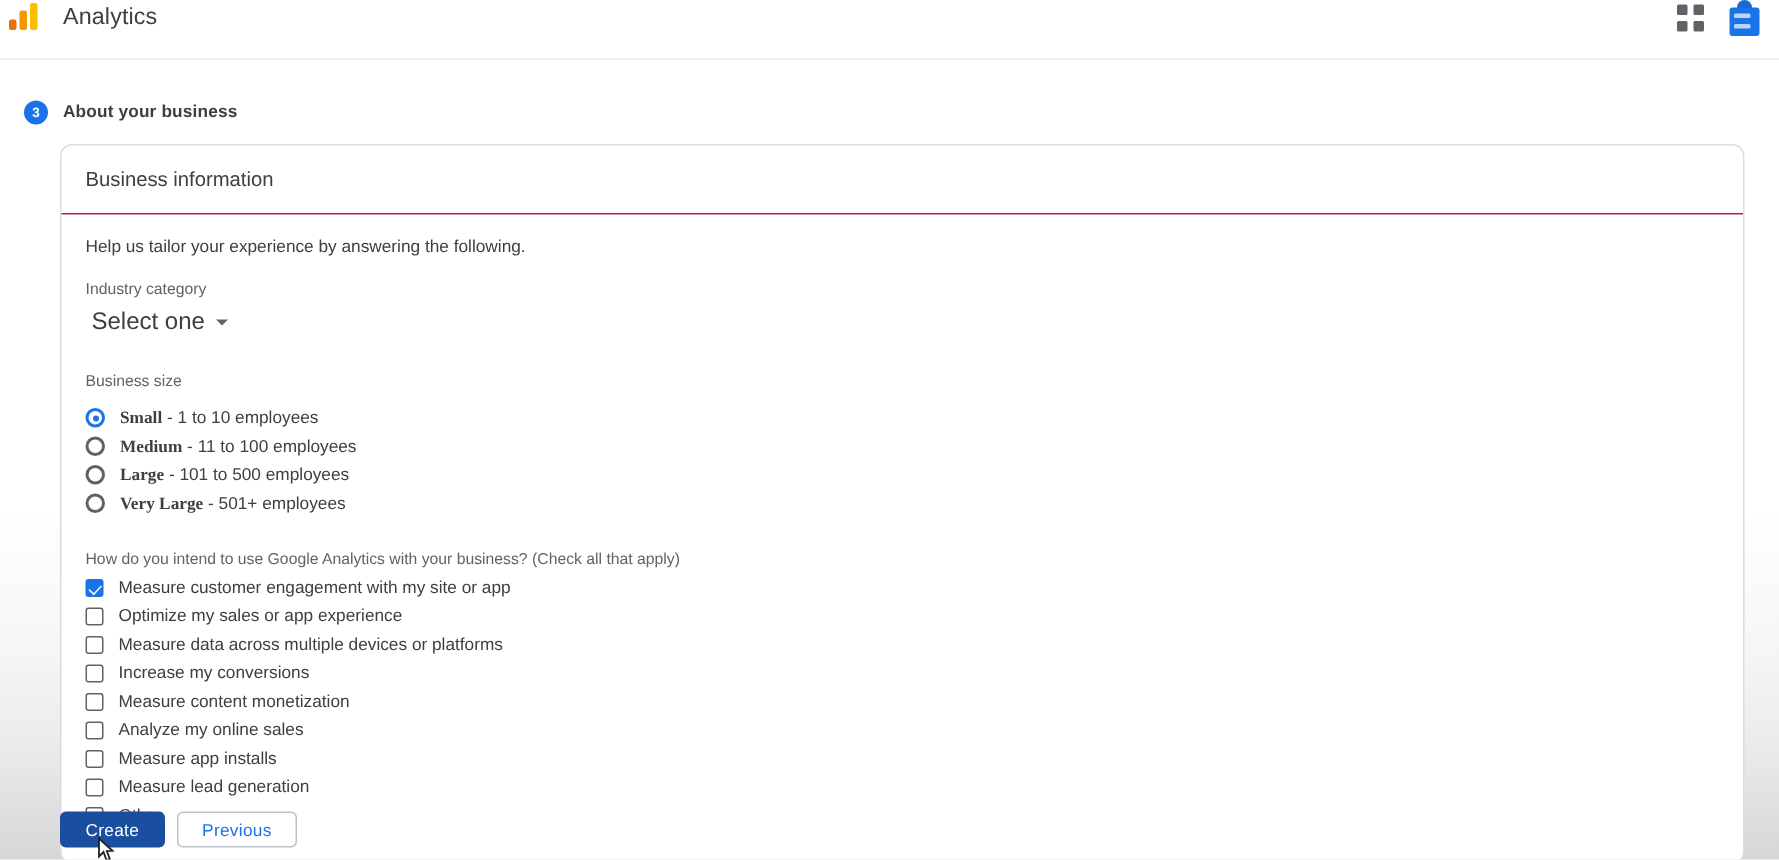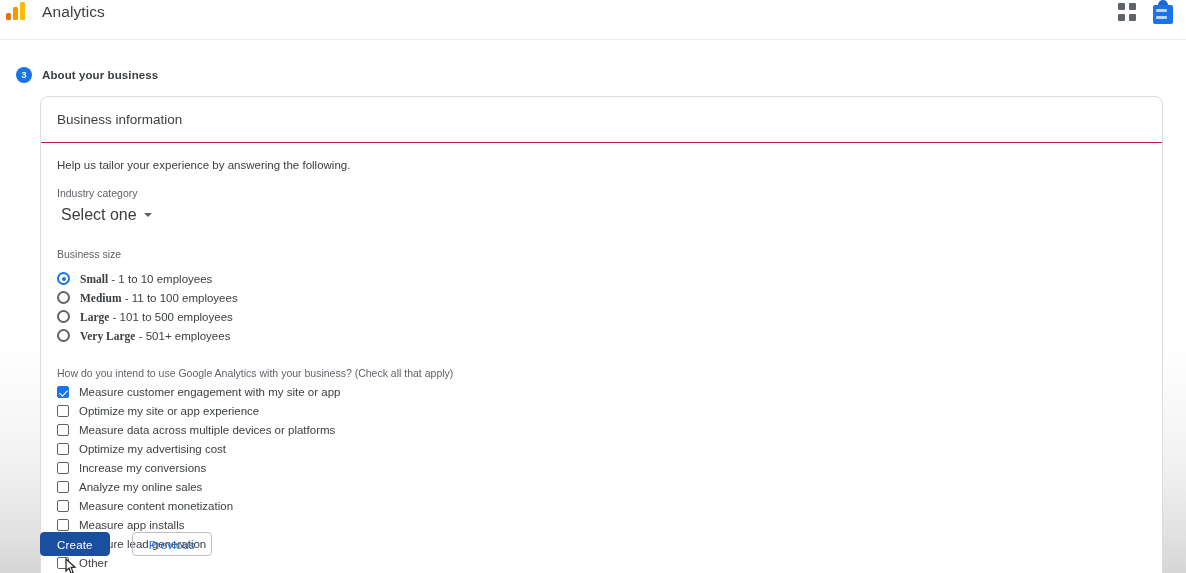--- a/index.html
+++ b/index.html
@@ -275,22 +275,22 @@
   }
 
   
   .footer {
     position: absolute;
     left: 0;
     bottom: 0;
     width: 100%;
     height: 41px;
     display: flex;
-    align-items: flex-start;
-    gap: 22px;
+    align-items: center;
+    gap: 8px;
     padding-left: 40px;
     box-sizing: border-box;
     z-index: 20;
   }
   .btn {
     font-family: "Liberation Sans", sans-serif;
     font-size: 11.5px;
     border-radius: 4px;
     padding: 0 16px;
     height: 24px;
@@ -400,41 +400,37 @@
 
       <div>
         <div class="question-text">How do you intend to use Google Analytics with your business? (Check all that apply)</div>
 
         <div class="check-row">
           <span class="checkbox checked"></span>
           <span class="check-text">Measure customer engagement with my site or app</span>
         </div>
         <div class="check-row">
           <span class="checkbox"></span>
-          <span class="check-text">Optimize my site or app experience</span>
+          <span class="check-text">Optimize my sales or app experience</span>
         </div>
         <div class="check-row">
           <span class="checkbox"></span>
           <span class="check-text">Measure data across multiple devices or platforms</span>
         </div>
         <div class="check-row">
           <span class="checkbox"></span>
-          <span class="check-text">Optimize my advertising cost</span>
-        </div>
-        <div class="check-row">
-          <span class="checkbox"></span>
           <span class="check-text">Increase my conversions</span>
         </div>
         <div class="check-row">
           <span class="checkbox"></span>
+          <span class="check-text">Measure content monetization</span>
+        </div>
+        <div class="check-row">
+          <span class="checkbox"></span>
           <span class="check-text">Analyze my online sales</span>
-        </div>
-        <div class="check-row">
-          <span class="checkbox"></span>
-          <span class="check-text">Measure content monetization</span>
         </div>
         <div class="check-row">
           <span class="checkbox"></span>
           <span class="check-text">Measure app installs</span>
         </div>
         <div class="check-row">
           <span class="checkbox"></span>
           <span class="check-text">Measure lead generation</span>
         </div>
         <div class="check-row">

